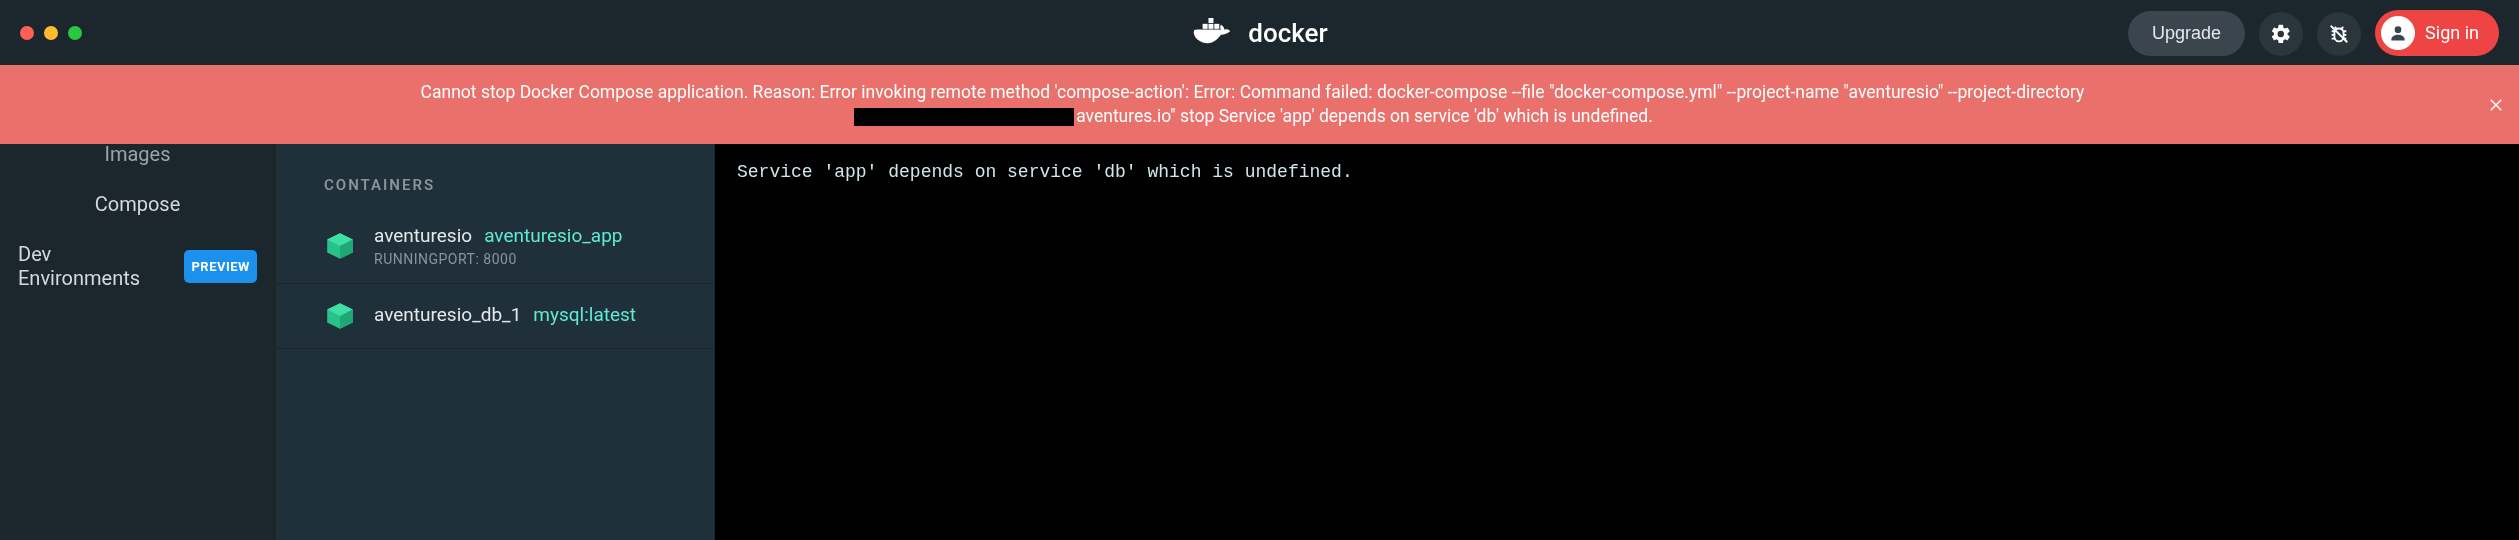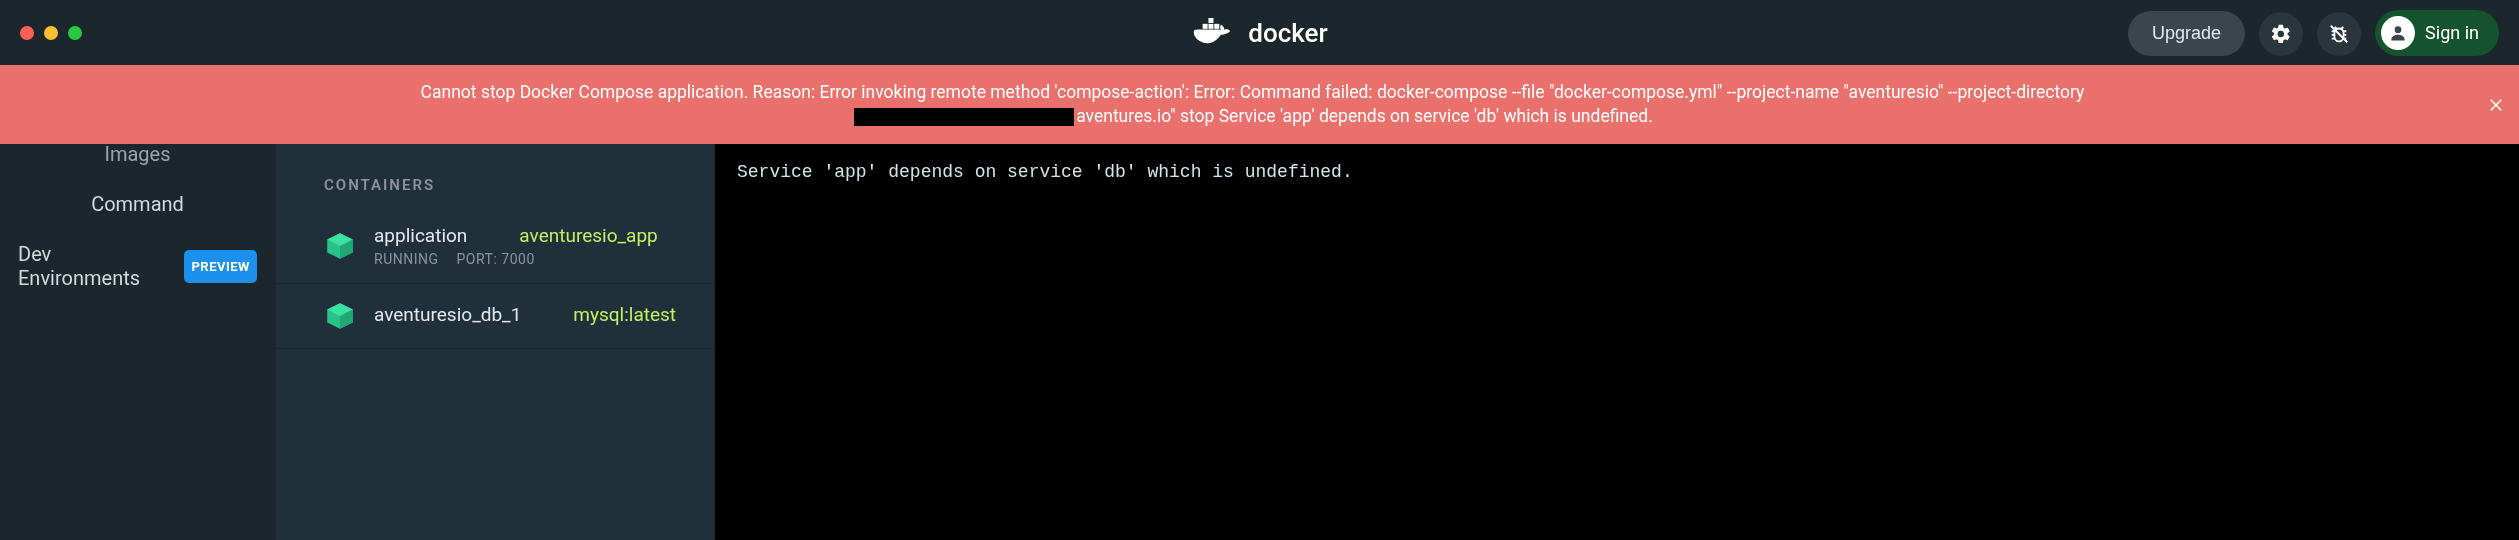--- a/index.html
+++ b/index.html
@@ -68,21 +68,21 @@
     display: flex;
     align-items: center;
     justify-content: center;
     cursor: pointer;
     color: #fff;
   }
   .signin {
     display: flex;
     align-items: center;
     gap: 10px;
-    background: #14532d;
+    background: #ef4444;
     border-radius: 999px;
     padding: 6px 20px 6px 6px;
     cursor: pointer;
     color: #fff;
     font-size: 18px;
   }
   .signin .avatar {
     width: 34px; height: 34px; border-radius: 50%;
     background: #fff;
     display: flex; align-items: center; justify-content: center;
@@ -179,23 +179,23 @@
     display:flex; align-items:center; justify-content:center;
   }
   .container-text {
     display: flex; flex-direction: column; gap: 4px;
   }
   .container-text .row1 {
     display: flex; align-items: baseline; gap: 12px;
     font-size: 19px;
   }
   .container-text .name { color: #e5e7eb; }
-  .container-text .image { color: #bef264; margin-left: 40px; }
+  .container-text .image { color: #5eead4; }
   .container-text .row2 {
-    display: flex; gap: 18px;
+    display: flex; 
     color: #8a949b;
     font-size: 14px;
     letter-spacing: 0.5px;
   }
   .log-pane {
     flex: 1;
     background: #000;
     padding: 18px 22px;
     font-family: "SFMono-Regular", Consolas, "Liberation Mono", Menlo, monospace;
     font-size: 18px;
@@ -266,47 +266,47 @@
   </span>
 </div>
 
 <div class="main">
 
   <div class="sidebar">
     <div class="sidebar-item cut">
       <span>Images</span>
     </div>
     <div class="sidebar-item">
-      <span>Command</span>
+      <span>Compose</span>
     </div>
     <div class="sidebar-item">
       <span>Dev Environments</span>
       <span class="badge-preview">PREVIEW</span>
     </div>
   </div>
 
   <div class="center">
     <div class="section-title">CONTAINERS</div>
 
     <div class="container-row">
       <span class="cube">
         <svg width="32" height="32" viewBox="0 0 40 40">
           <polygon points="20,4 36,12 36,28 20,36 4,28 4,12" fill="#27c28a"></polygon>
           <polygon points="20,4 36,12 20,20 4,12" fill="#3de0a4"></polygon>
           <polygon points="20,20 36,12 36,28 20,36" fill="#1fa876"></polygon>
         </svg>
       </span>
       <div class="container-text">
         <div class="row1">
-          <span class="name">application</span>
+          <span class="name">aventuresio</span>
           <span class="image">aventuresio_app</span>
         </div>
         <div class="row2">
           <span>RUNNING</span>
-          <span>PORT: 7000</span>
+          <span>PORT: 8000</span>
         </div>
       </div>
     </div>
 
     <div class="container-row">
       <span class="cube">
         <svg width="32" height="32" viewBox="0 0 40 40">
           <polygon points="20,4 36,12 36,28 20,36 4,28 4,12" fill="#27c28a"></polygon>
           <polygon points="20,4 36,12 20,20 4,12" fill="#3de0a4"></polygon>
           <polygon points="20,20 36,12 36,28 20,36" fill="#1fa876"></polygon>

